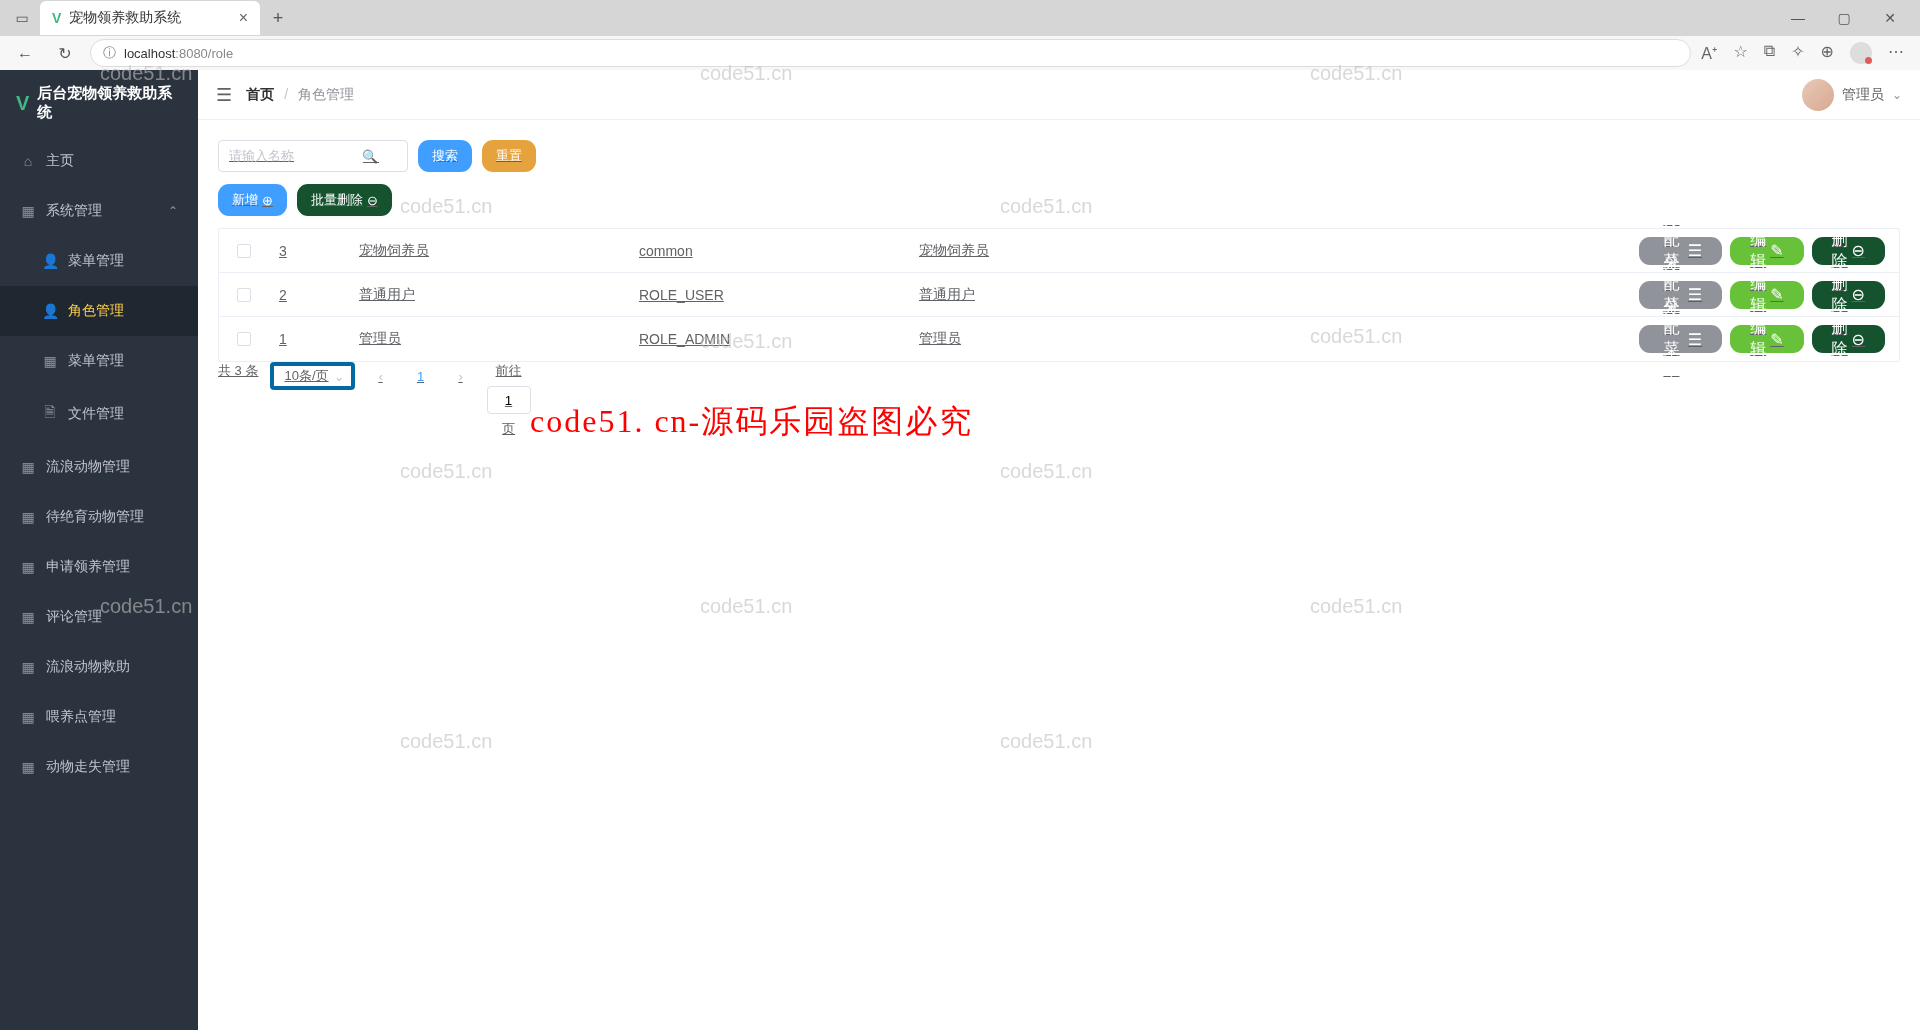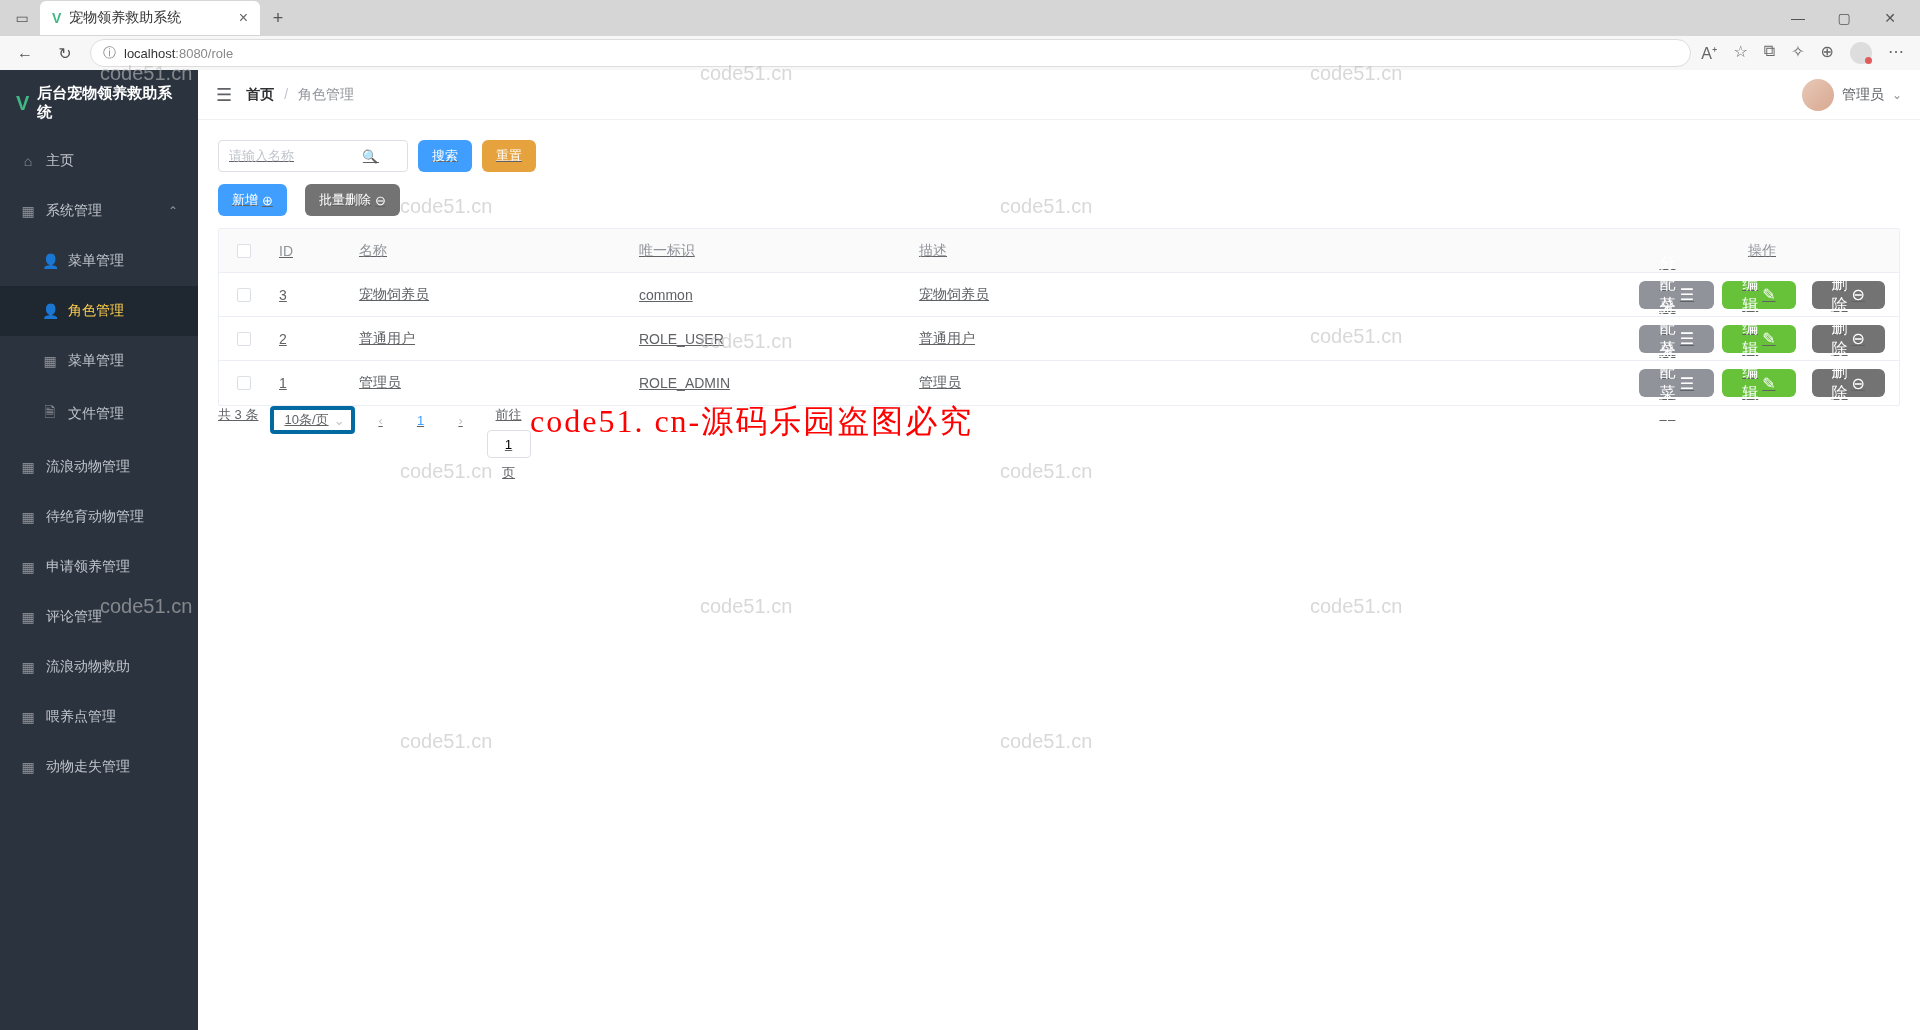--- a/index.html
+++ b/index.html
@@ -49,24 +49,24 @@
 .bc-current { color: #909399; }
 .user-area { margin-left: auto; display: flex; align-items: center; gap: 8px; }
 .user-avatar { width: 32px; height: 32px; border-radius: 50%; background: linear-gradient(135deg,#e8c8b8,#d8a890); }
 .user-name { color: #606266; }
 .user-drop { color: #909399; font-size: 12px; }
 
 .content { padding: 20px; flex: 1; overflow: auto; text-decoration: underline; }
 .toolbar-row { display: flex; gap: 10px; align-items: center; margin-bottom: 12px; }
 .search-input { width: 190px; height: 32px; border: 1px solid #dcdfe6; border-radius: 4px; padding: 0 28px 0 10px; font-size: 13px; position: relative; color: #c0c4cc; display: flex; align-items: center; }
 .search-input .si-icon { margin-left: auto; color: #c0c4cc; }
-.btn { height: 32px; padding: 0 14px; border-radius: 6px; border: none; cursor: pointer; font-size: 13px; color: #fff; display: inline-flex; align-items: center; gap: 4px; }
+.btn { height: 32px; padding: 0 14px; border-radius: 11px; border: none; cursor: pointer; font-size: 13px; color: #fff; display: inline-flex; align-items: center; gap: 4px; }
 .btn-primary { background: #409eff; }
 .btn-warning { background: #e6a23c; }
-.btn-danger { background: #737373; margin-left: 8px; }
+.btn-danger { background: #14532d; }
 .btn-success { background: #67c23a; }
 .btn-info { background: #909399; }
 .btn-sm { height: 28px; padding: 0 20px; font-size: 16px; }
 
 .table { width: 100%; border: 1px solid #ebeef5; border-radius: 2px; }
 .table-header, .table-row { display: flex; align-items: center; border-bottom: 1px solid #ebeef5; }
 .table-header { background: #fafafa; height: 44px; color: #909399; font-weight: 500; }
 .table-row { height: 44px; color: #606266; }
 .table-row:last-child { border-bottom: none; }
 .cell { padding: 0 10px; }
@@ -219,30 +219,20 @@
             <span>新增</span> 
             <span>⊕</span>
           </button>
         <button class="btn btn-danger">
             <span>批量删除</span> 
             <span>⊖</span>
           </button>
       </div>
 
       <div class="table">
-        <div class="table-header">
-          <div class="cell cell-check">
-              <div class="checkbox"></div>
-            </div>
-          <div class="cell cell-id">ID</div>
-          <div class="cell cell-name">名称</div>
-          <div class="cell cell-key">唯一标识</div>
-          <div class="cell cell-desc">描述</div>
-          <div class="cell cell-ops" style="justify-content:center">操作</div>
-        </div>
         <div id="table-body">
             <div class="table-row">
     <div class="cell cell-check">
                 <div class="checkbox"></div>
               </div>
     <div class="cell cell-id">3</div>
     <div class="cell cell-name">宠物饲养员</div>
     <div class="cell cell-key">common</div>
     <div class="cell cell-desc">宠物饲养员</div>
     <div class="cell cell-ops">

